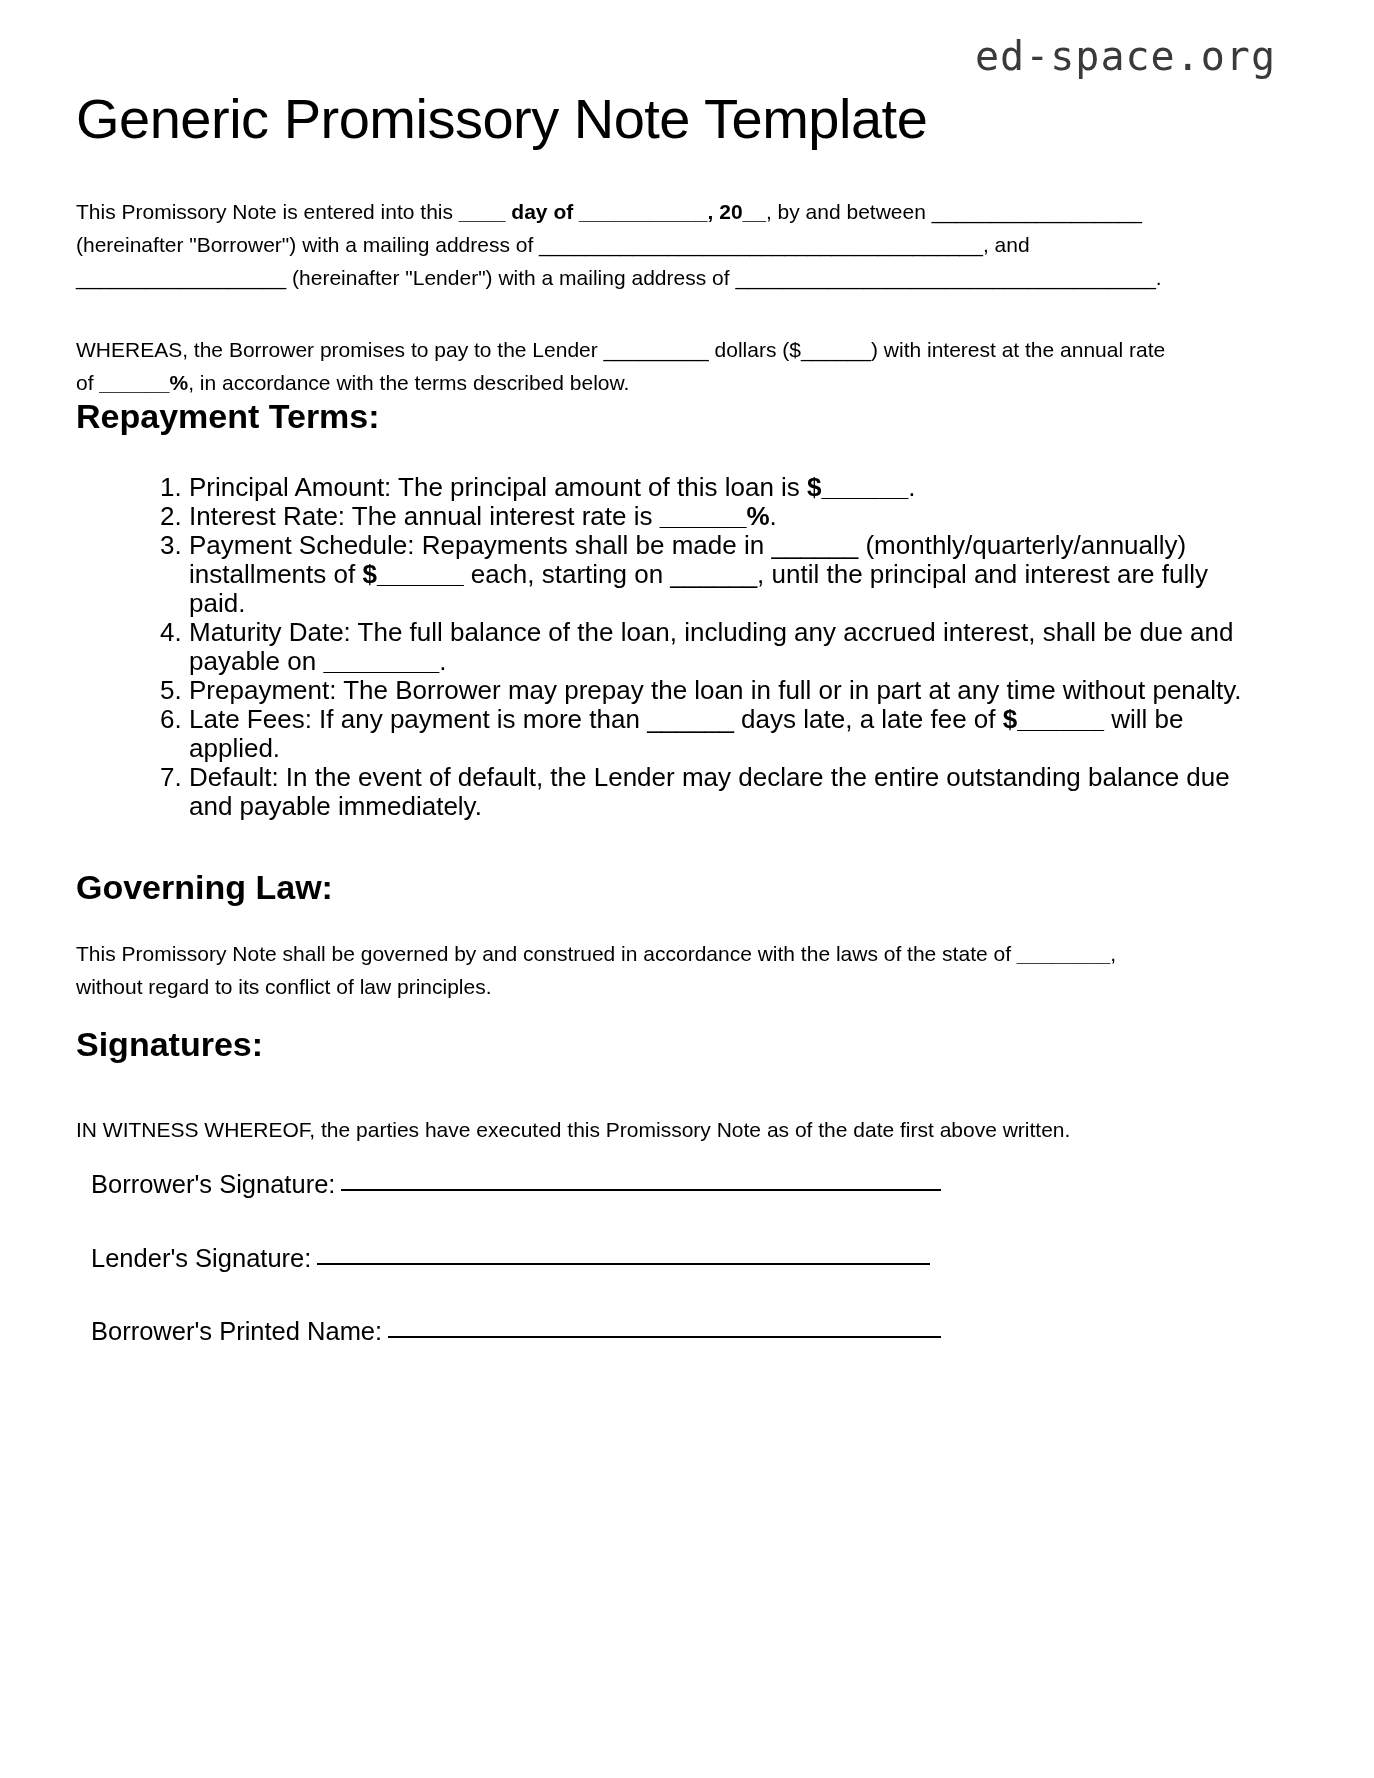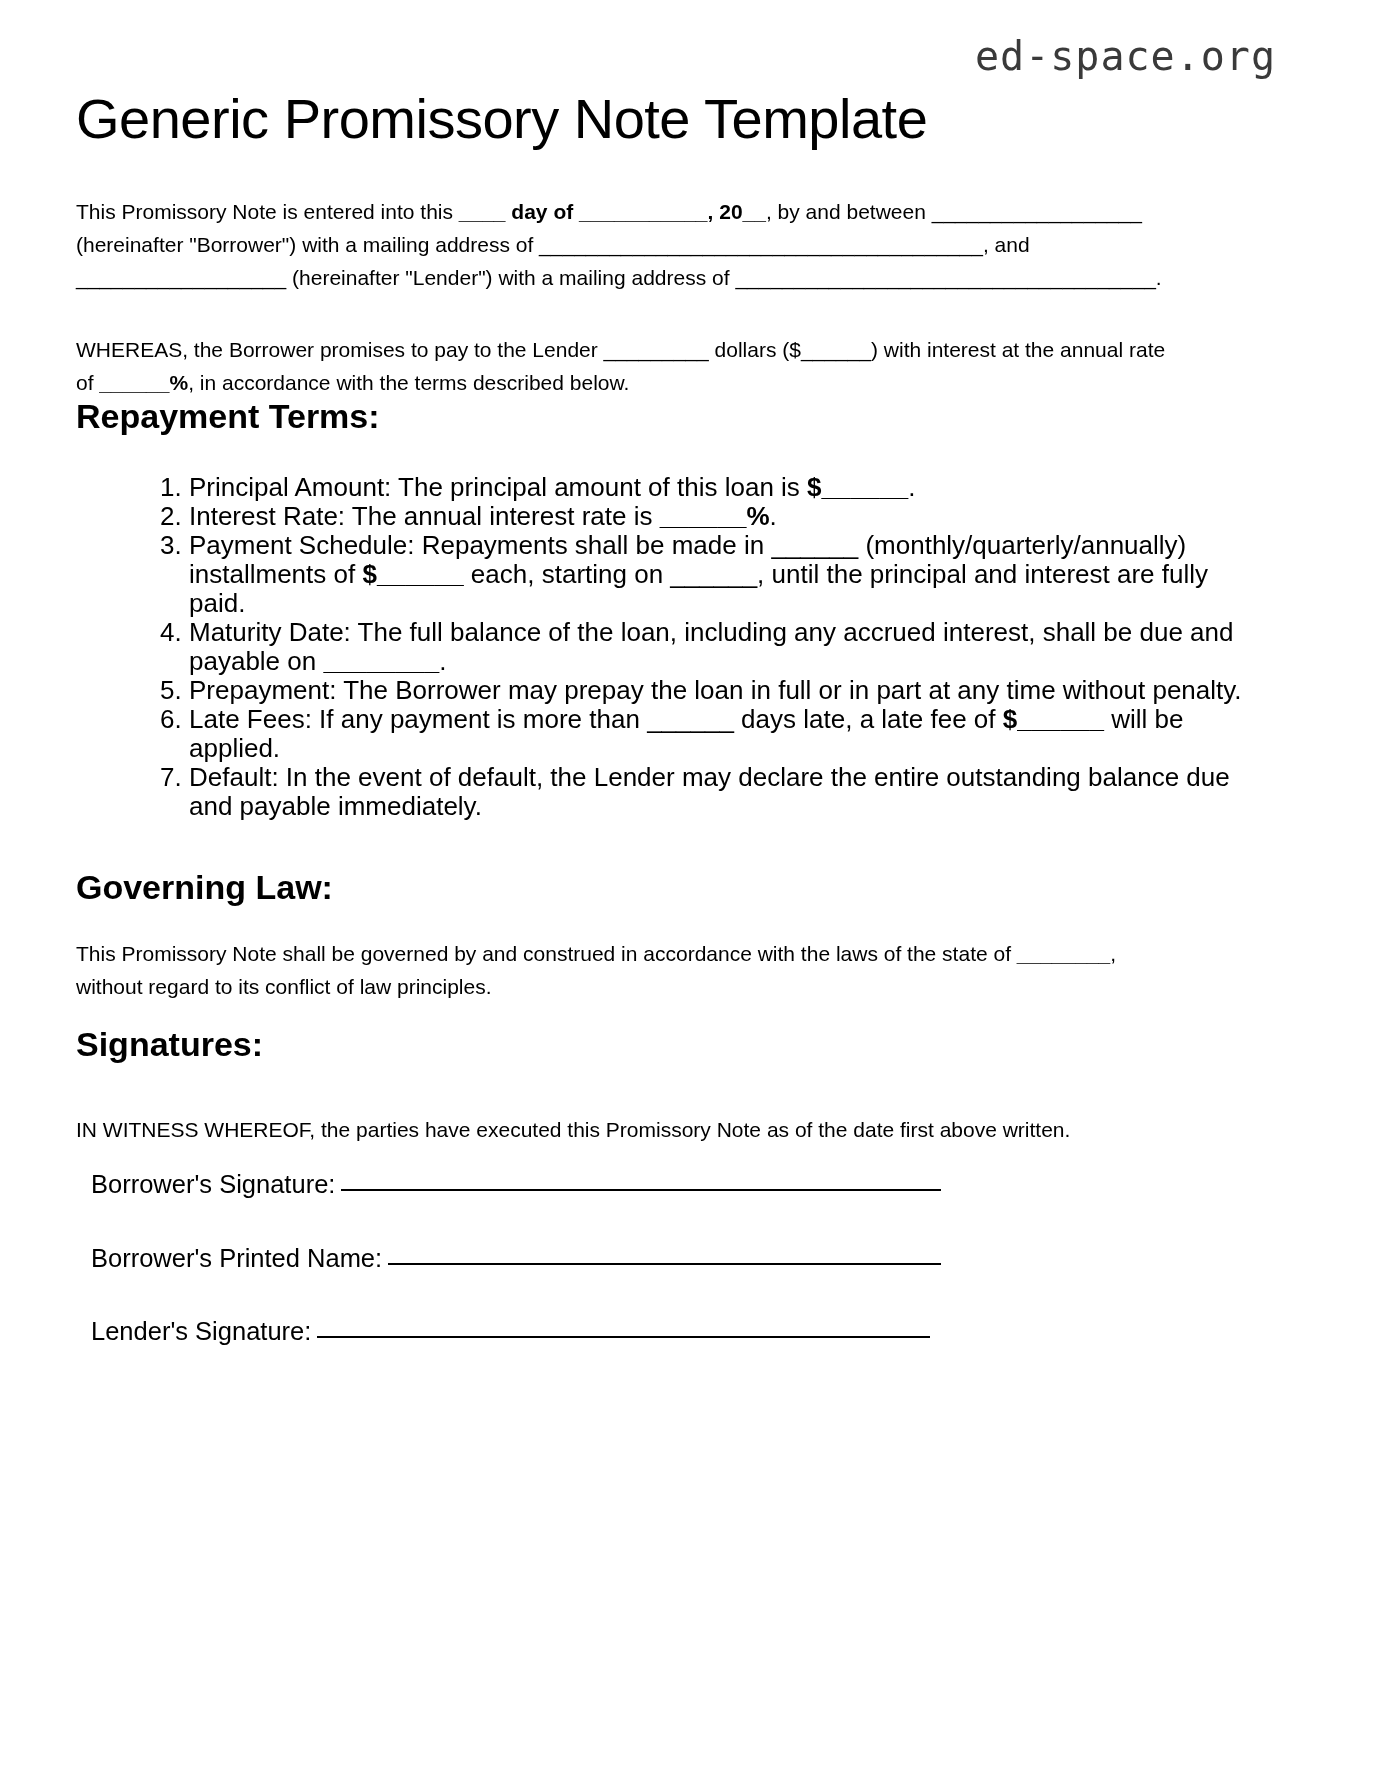--- a/index.html
+++ b/index.html
@@ -153,18 +153,18 @@
     <h2 class="sec-head h-law">Governing Law:</h2>
 
     <p class="para p-law"><span>This Promissory Note shall be governed by and construed in accordance with the laws of the state of </span><b>________</b><span>, without regard to its conflict of law principles.</span></p>
 
     <h2 class="sec-head h-sign">Signatures:</h2>
 
     <p class="para p-witness">IN WITNESS WHEREOF, the parties have executed this Promissory Note as of the date first above written.</p>
 
     <div class="sig-block">
       <div class="sig-line"><span class="sig-label">Borrower's Signature:</span><span class="sig-rule w1"></span></div>
+      <div class="sig-line"><span class="sig-label">Lender's Signature:</span><span class="sig-rule w3"></span></div>
       <div class="sig-line"><span class="sig-label">Borrower's Printed Name:</span><span class="sig-rule w2"></span></div>
-      <div class="sig-line"><span class="sig-label">Lender's Signature:</span><span class="sig-rule w3"></span></div>
     </div>
 
   </div>
 </div>
 
 </body></html>

